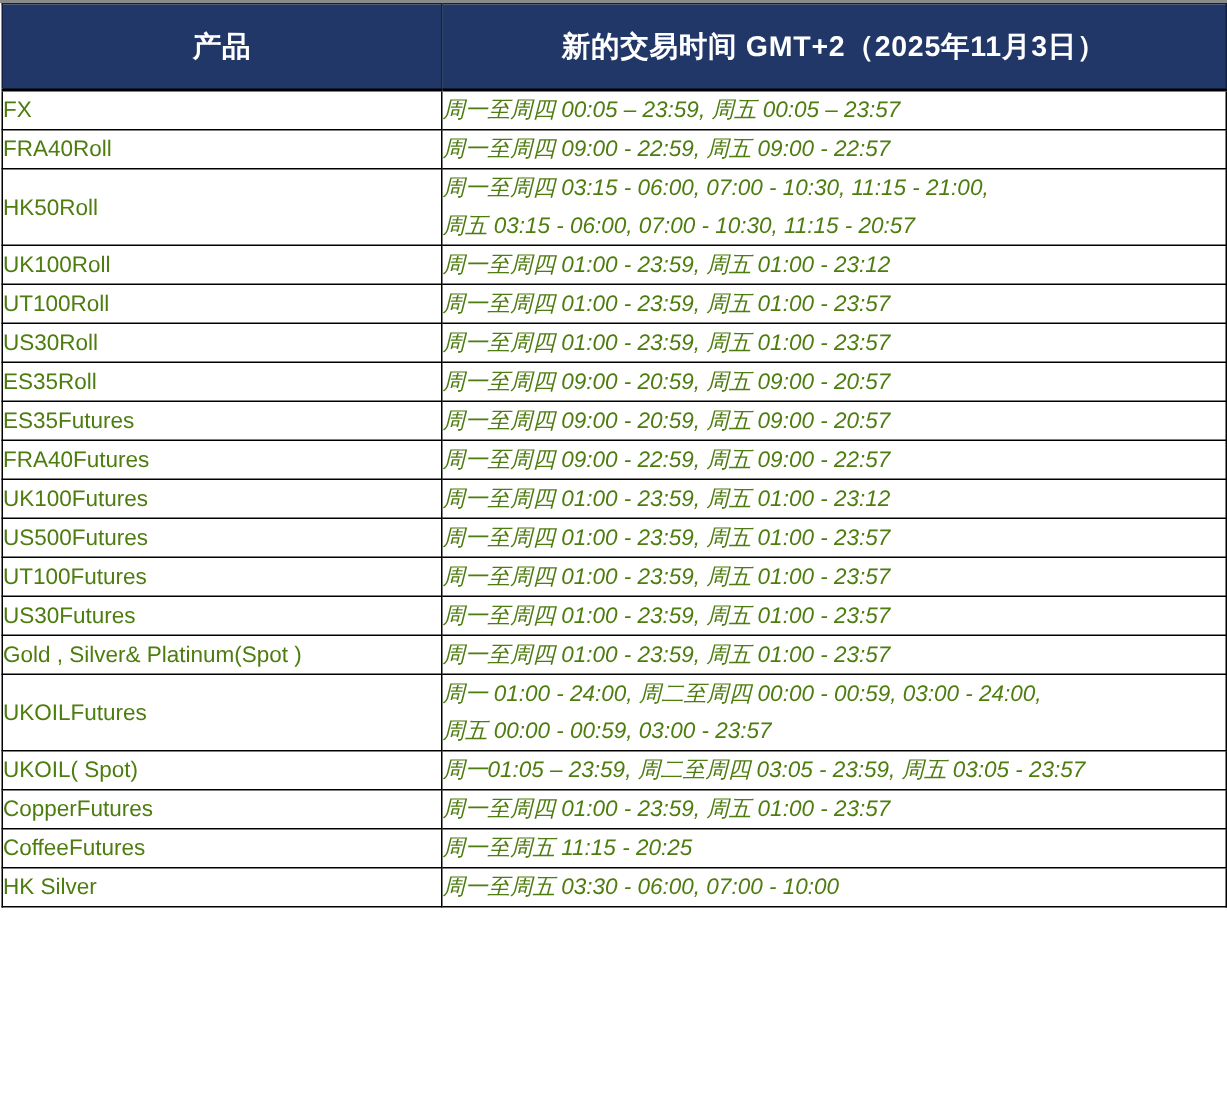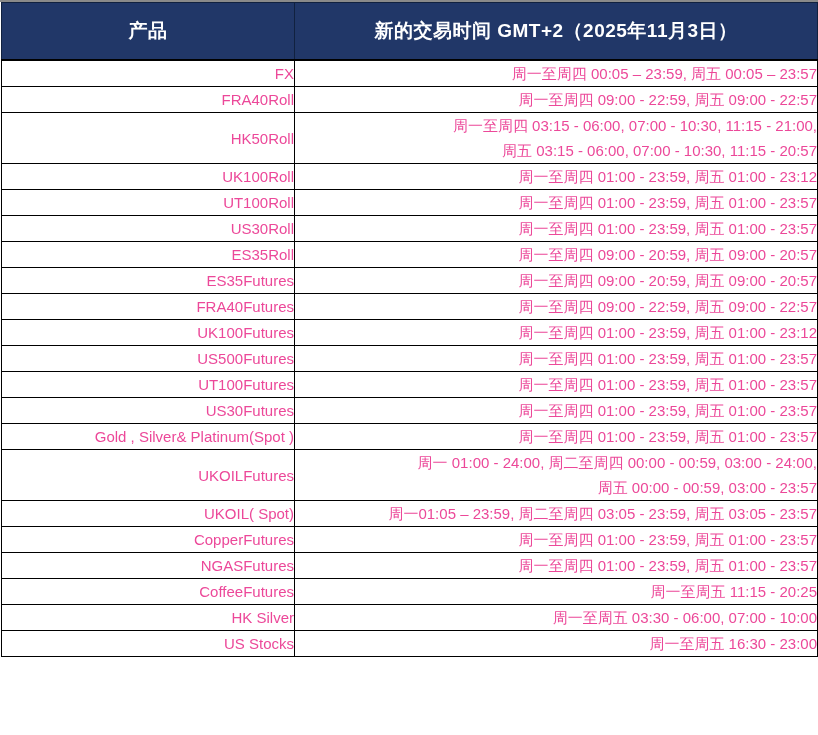--- a/index.html
+++ b/index.html
@@ -35,33 +35,34 @@
     font-size: 19px;
     height: 54px;
     text-align: center;
     vertical-align: middle;
     border: 1px solid #11213f;
     border-bottom: 2px solid #000000;
     letter-spacing: 0.5px;
   }
   table.schedule td {
     border: 1px solid #000000;
-    text-align: right;
+    text-align: left;
     vertical-align: middle;
     font-size: 15px;
-    color: #ec4899;
+    color: #4d7c0f;
     padding: 0;
     line-height: 25px;
     height: 25px;
     white-space: nowrap;
     overflow: hidden;
   }
   table.schedule td div {
     line-height: 25px;
     height: 25px;
+    font-style: italic;
   }
 </style>
 </head>
 <body>
 
 <div class="page">
   <div class="top-strip"></div>
   <table class="schedule">
     <colgroup>
       <col class="c-product">
@@ -172,38 +173,26 @@
             <div>周一01:05 – 23:59, 周二至周四 03:05 - 23:59,  周五 03:05 - 23:57</div>
           </td>
         </tr>
         <tr>
           <td>CopperFutures</td>
           <td>
             <div>周一至周四 01:00 - 23:59,  周五 01:00 - 23:57</div>
           </td>
         </tr>
         <tr>
-          <td>NGASFutures</td>
-          <td>
-            <div>周一至周四 01:00 - 23:59,  周五 01:00 - 23:57</div>
-          </td>
-        </tr>
-        <tr>
           <td>CoffeeFutures</td>
           <td>
             <div>周一至周五 11:15 - 20:25</div>
           </td>
         </tr>
         <tr>
           <td>HK Silver</td>
           <td>
             <div>周一至周五 03:30 - 06:00,  07:00 - 10:00</div>
           </td>
         </tr>
-        <tr>
-          <td>US Stocks</td>
-          <td>
-            <div>周一至周五 16:30 - 23:00</div>
-          </td>
-        </tr>
       </tbody>
   </table>
 </div>
 
 </body></html>

